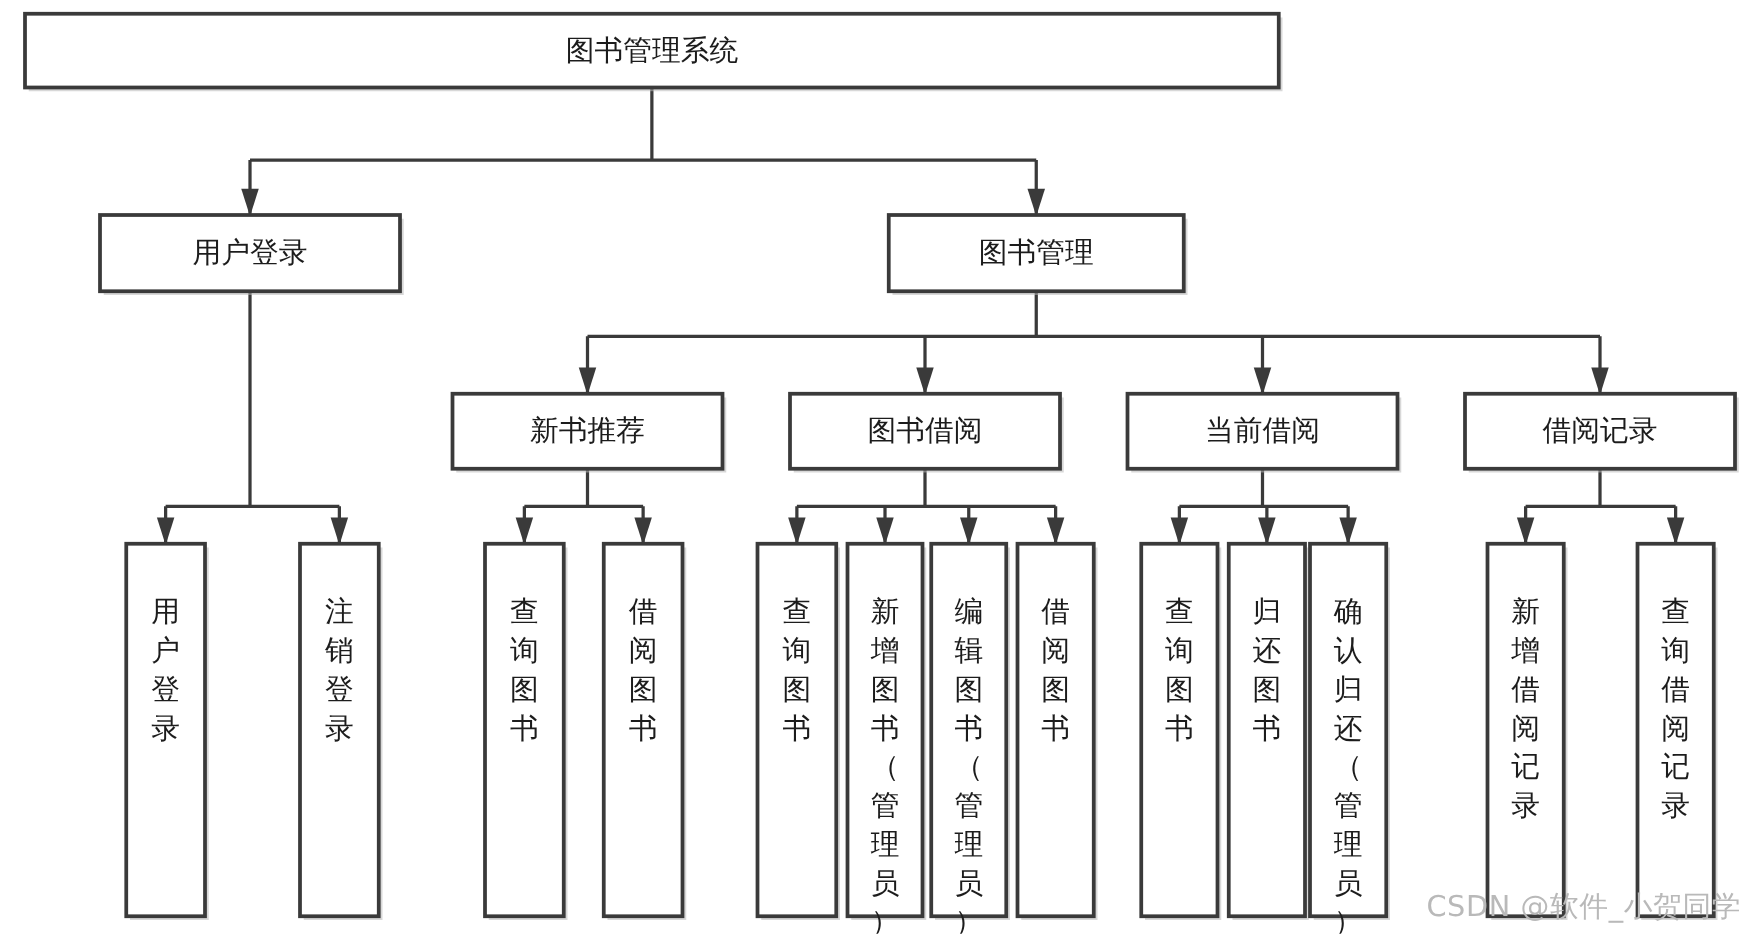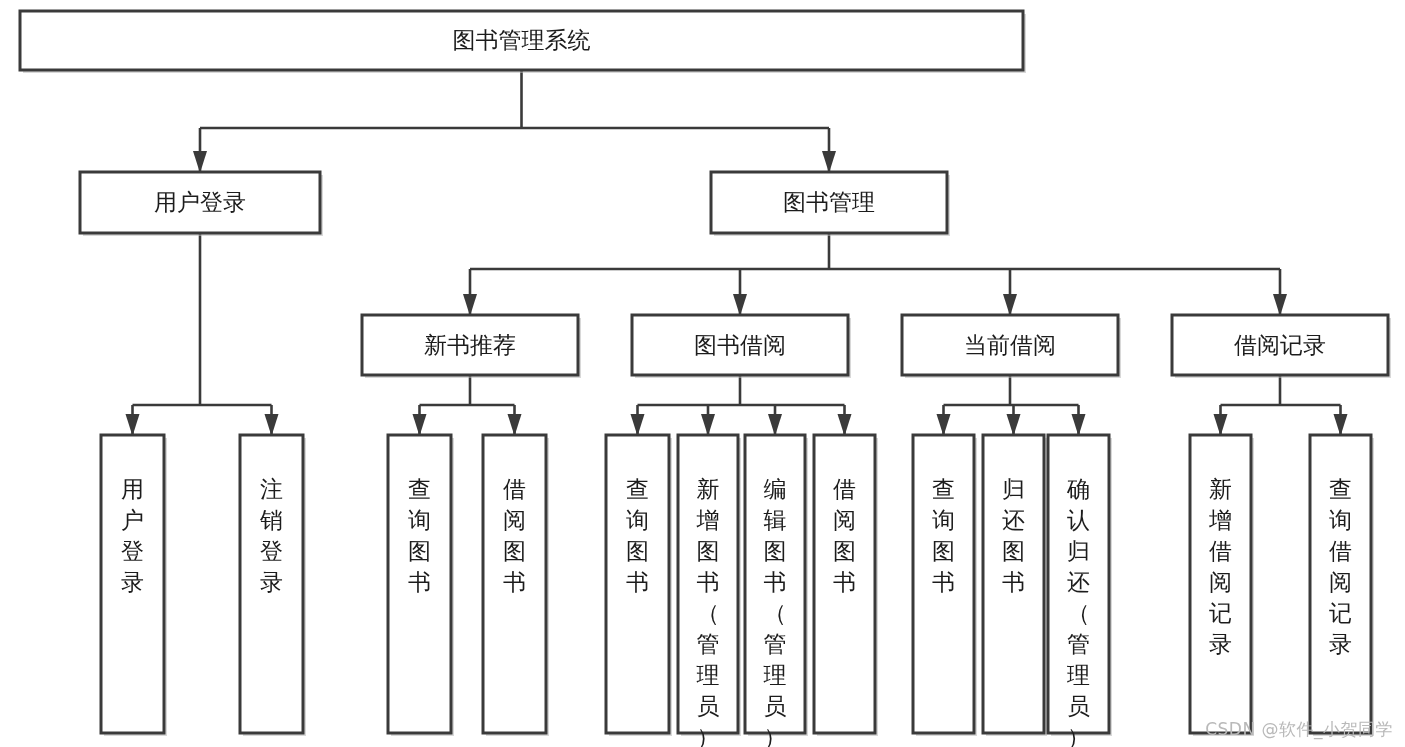--- a/index.html
+++ b/index.html
@@ -57,21 +57,21 @@
     fill: #1c1c1c;
     font-family: "DejaVu Sans", "Liberation Sans", sans-serif;
     font-size: 23px;
     text-anchor: middle;
   }
   .watermark {
     position: absolute;
     right: 12px;
     bottom: 6px;
     font-family: "DejaVu Sans", "Liberation Sans", sans-serif;
-    font-size: 17px;
+    font-size: 23px;
     color: #b9b9b9;
     letter-spacing: 0.5px;
     white-space: nowrap;
     user-select: none;
   }
 </style>
 </head>
 <body>
 
 <div id="diagram-root">

